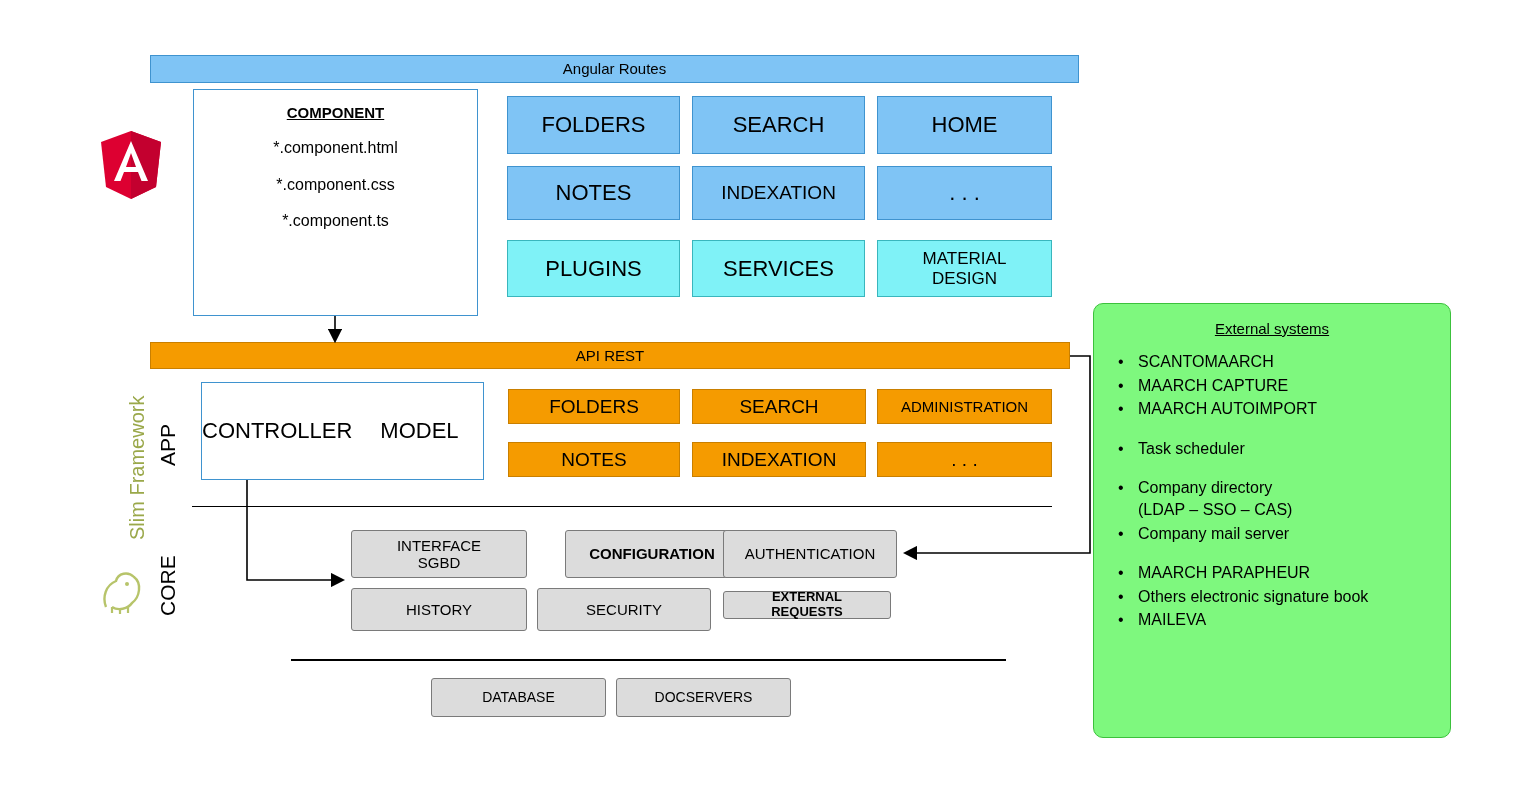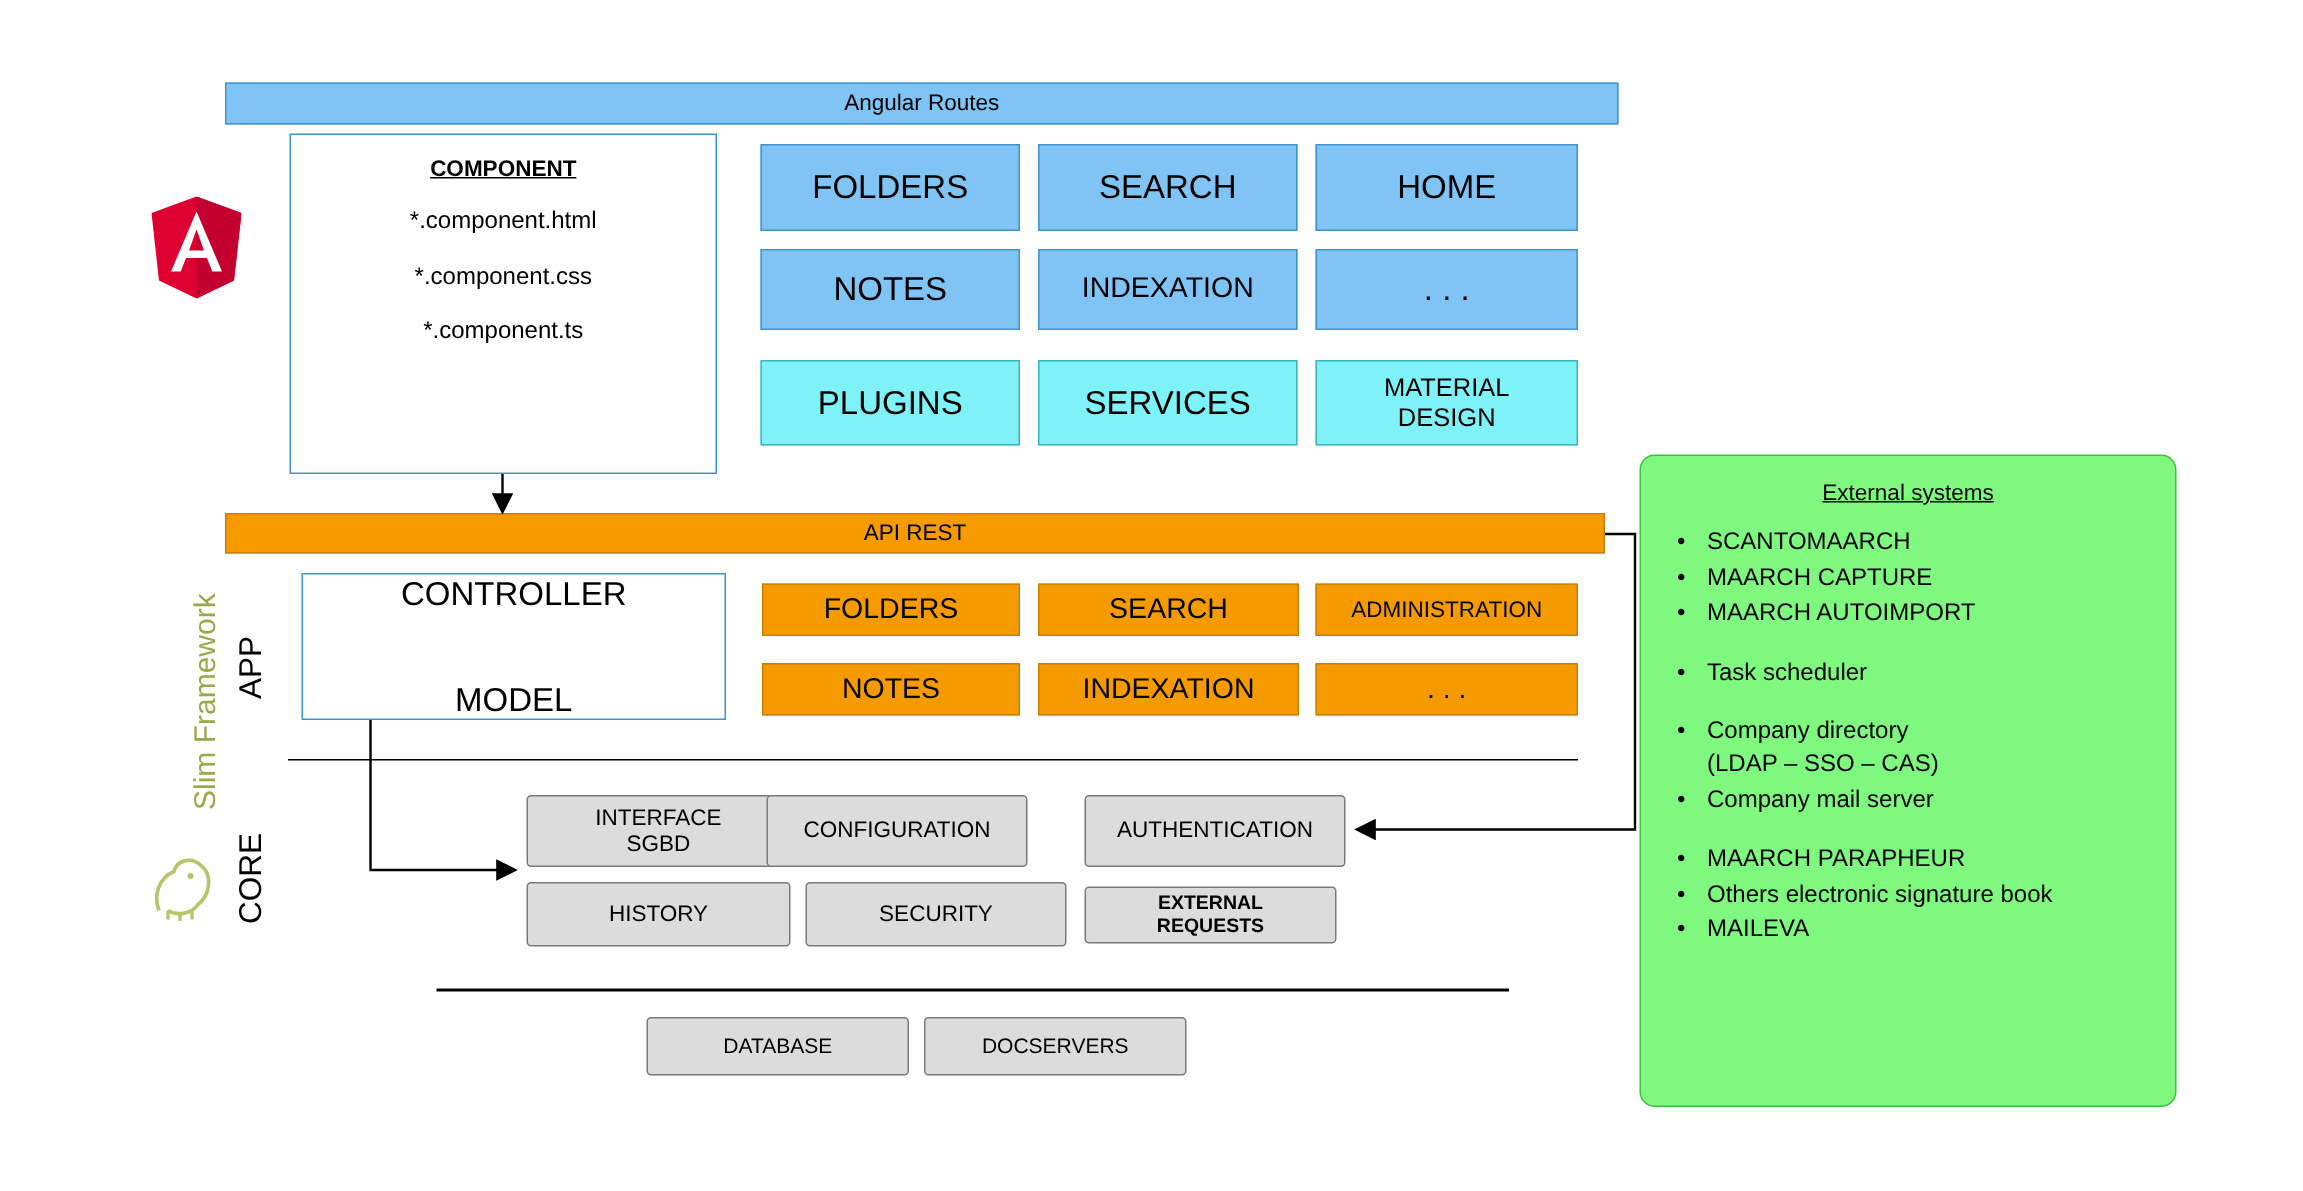--- a/index.html
+++ b/index.html
@@ -80,22 +80,22 @@
     background: #f59b00;
     border: 1px solid #c97f00;
     font-size: 19px;
   }
   .tile-orange.small { font-size: 15px; }
 
   
   .panel-controller {
     background: #ffffff;
     border: 1px solid #3f93cf;
-    flex-direction: column;
-    justify-content: space-between;
+    flex-direction: row;
+    justify-content: flex-start;
     gap: 28px;
     font-size: 22px;
   }
 
   
   .tile-grey {
     background: #dcdcdc;
     border: 1px solid #7a7a7a;
     border-radius: 3px;
     font-size: 15px;
@@ -259,34 +259,34 @@
   <div class="box tile-orange" style="left:877px; top:442px; width:175px; height:35px;">
     <span>.  .  .</span>
   </div>
 
   <div class="hrule" style="left:192px; top:506px; width:860px;"></div>
 
   <div class="box tile-grey" style="left:351px; top:530px; width:176px; height:48px; white-space:pre-line;">
     <span>INTERFACE
 SGBD</span>
   </div>
-  <div class="box tile-grey" style="left:511px; top:530px; width:174px; height:48px;">
+  <div class="box tile-grey" style="left:565px; top:530px; width:174px; height:48px;font-weight:bold;">
     <span>CONFIGURATION</span>
   </div>
   <div class="box tile-grey" style="left:723px; top:530px; width:174px; height:48px;">
     <span>AUTHENTICATION</span>
   </div>
 
   <div class="box tile-grey" style="left:351px; top:588px; width:176px; height:43px;text-align:center;">
     <span>HISTORY</span>
   </div>
   <div class="box tile-grey" style="left:537px; top:588px; width:174px; height:43px;">
     <span>SECURITY</span>
   </div>
-  <div class="box tile-grey tiny" style="left:723px; top:591px; width:168px; height:38px; white-space:pre-line;">
+  <div class="box tile-grey tiny" style="left:723px; top:591px; width:168px; height:28px; white-space:pre-line;">
     <span>EXTERNAL
 REQUESTS</span>
   </div>
 
   <div class="hrule thick" style="left:291px; top:659px; width:715px;"></div>
 
   <div class="box tile-grey db" style="left:431px; top:678px; width:175px; height:39px;">
     <span>DATABASE</span>
   </div>
   <div class="box tile-grey db" style="left:616px; top:678px; width:175px; height:39px;">

